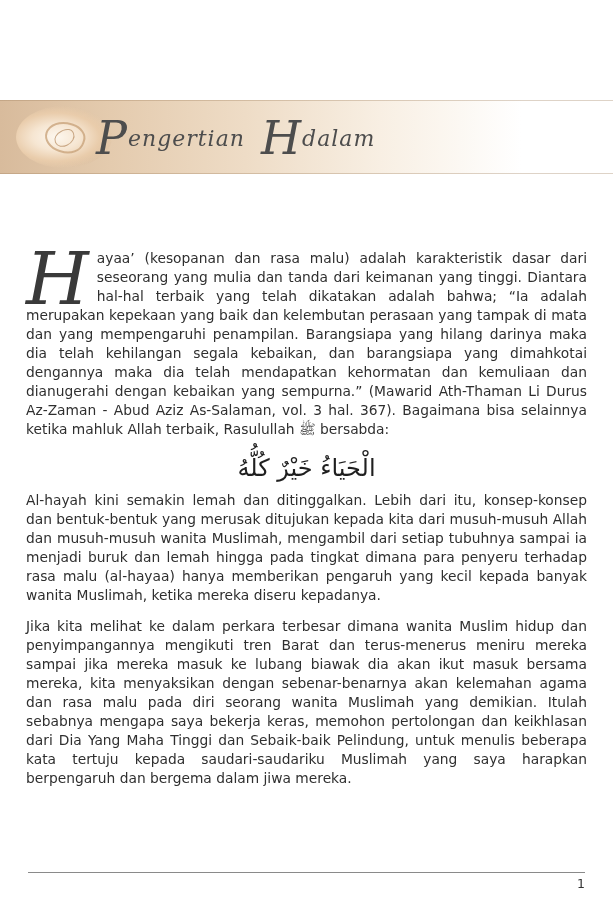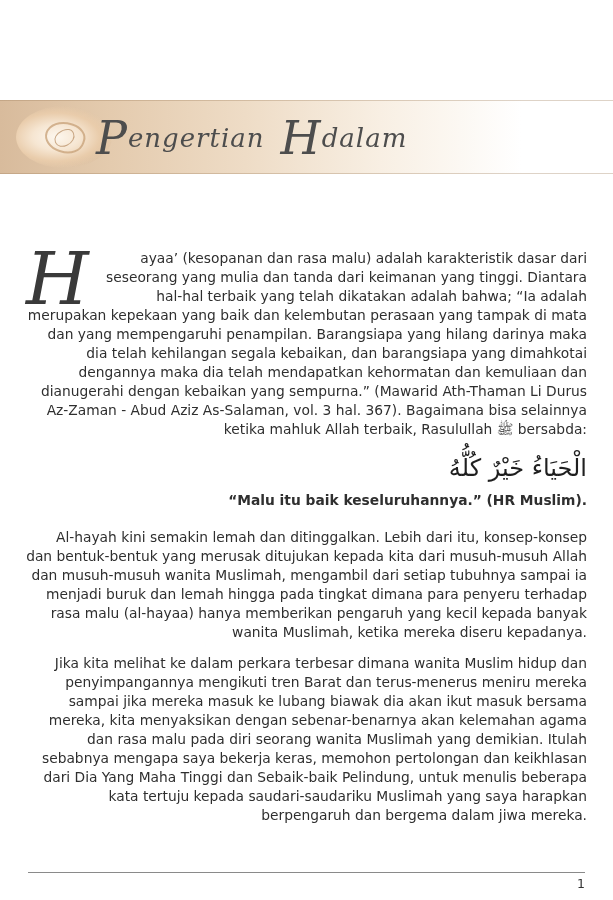--- a/index.html
+++ b/index.html
@@ -41,29 +41,29 @@
     position:absolute;left:96px;top:8px;height:60px;
     display:flex;align-items:center;
     font-family:"DejaVu Serif","Liberation Serif",serif;
     font-style:italic;color:#4d4d4d;
     white-space:nowrap;
   }
   .banner-title .cap{
     font-size:46px;line-height:46px;letter-spacing:1px;
   }
   .banner-title .rest{
-    font-size:26px;letter-spacing:1px;
+    font-size:22px;letter-spacing:1px;
   }
   .banner-title .wordgap{display:inline-block;width:16px;}
   
   .body-text{
     position:absolute;top:249px;left:26px;width:561px;
     font-size:13.8px;line-height:19px;text-align:justify;
   }
-  .body-text p{margin:0 0 12px 0;text-align:right;}
+  .body-text p{margin:0 0 12px 0;}
   .dropcap{
     float:left;
     font-family:"DejaVu Serif","Liberation Serif",serif;
     font-style:italic;
     font-size:72px;line-height:52px;
     padding:4px 8px 0 0;
     color:#3a3a3a;
   }
   .arabic{
     text-align:center;
@@ -101,21 +101,20 @@
         <span class="cap">H</span>
         <span class="rest">dalam</span>
     </div>
   </div>
 
   <div class="body-text">
     <p><span class="dropcap">H</span><span>ayaa’ (kesopanan dan rasa malu) adalah karakteristik dasar dari seseorang yang mulia dan tanda dari keimanan yang tinggi. Diantara hal-hal terbaik yang telah dikatakan adalah bahwa; “Ia adalah merupakan kepekaan yang baik dan kelembutan perasaan yang tampak di mata dan yang mempengaruhi penampilan. Barangsiapa yang hilang darinya maka dia telah kehilangan segala kebaikan, dan barangsiapa yang dimahkotai dengannya maka dia telah mendapatkan kehormatan dan kemuliaan dan dianugerahi dengan kebaikan yang sempurna.” (Mawarid Ath-Thaman Li Durus Az-Zaman - Abud Aziz As-Salaman, vol. 3 hal. 367). Bagaimana bisa selainnya ketika mahluk Allah terbaik, Rasulullah ﷺ bersabda:</span></p>
 
     <p class="arabic">الْحَيَاءُ خَيْرٌ كُلُّهُ</p>
 
-    <p class="hadith">“Malu itu baik keseluruhannya.” (HR Muslim).</p>
 
     <p>Al-hayah kini semakin lemah dan ditinggalkan. Lebih dari itu, konsep-konsep dan bentuk-bentuk yang merusak ditujukan kepada kita dari musuh-musuh Allah dan musuh-musuh wanita Muslimah, mengambil dari setiap tubuhnya sampai ia menjadi buruk dan lemah hingga pada tingkat dimana para penyeru terhadap rasa malu (al-hayaa) hanya memberikan pengaruh yang kecil kepada banyak wanita Muslimah, ketika mereka diseru kepadanya.</p>
 
     <p>Jika kita melihat ke dalam perkara terbesar dimana wanita Muslim hidup dan penyimpangannya mengikuti tren Barat dan terus-menerus meniru mereka sampai jika mereka masuk ke lubang biawak dia akan ikut masuk bersama mereka, kita menyaksikan dengan sebenar-benarnya akan kelemahan agama dan rasa malu pada diri seorang wanita Muslimah yang demikian. Itulah sebabnya mengapa saya bekerja keras, memohon pertolongan dan keikhlasan dari Dia Yang Maha Tinggi dan Sebaik-baik Pelindung, untuk menulis beberapa kata tertuju kepada saudari-saudariku Muslimah yang saya harapkan berpengaruh dan bergema dalam jiwa mereka.</p>
   </div>
 
   <div class="footer">
     <span class="page-number">1</span>
   </div>
 

